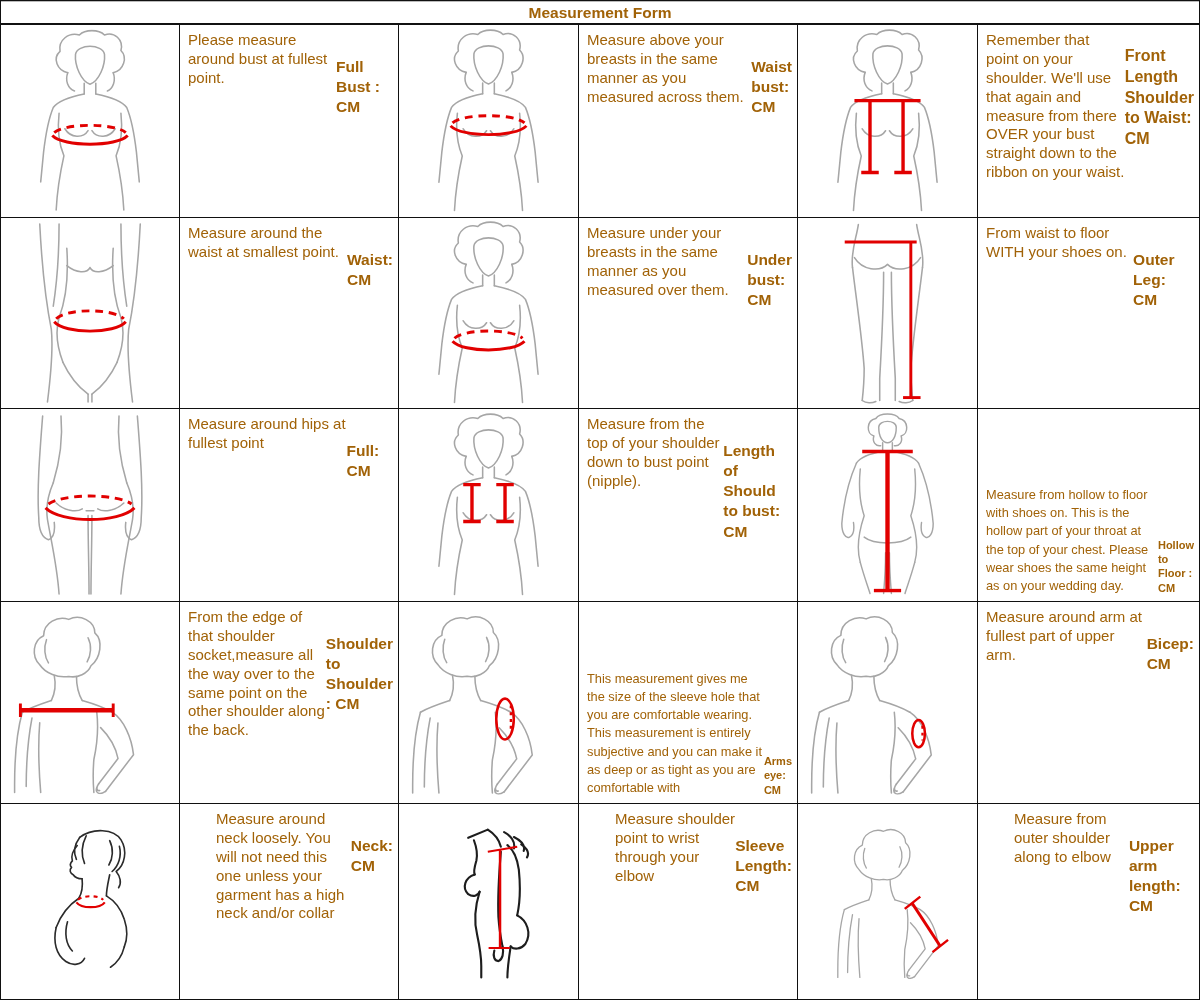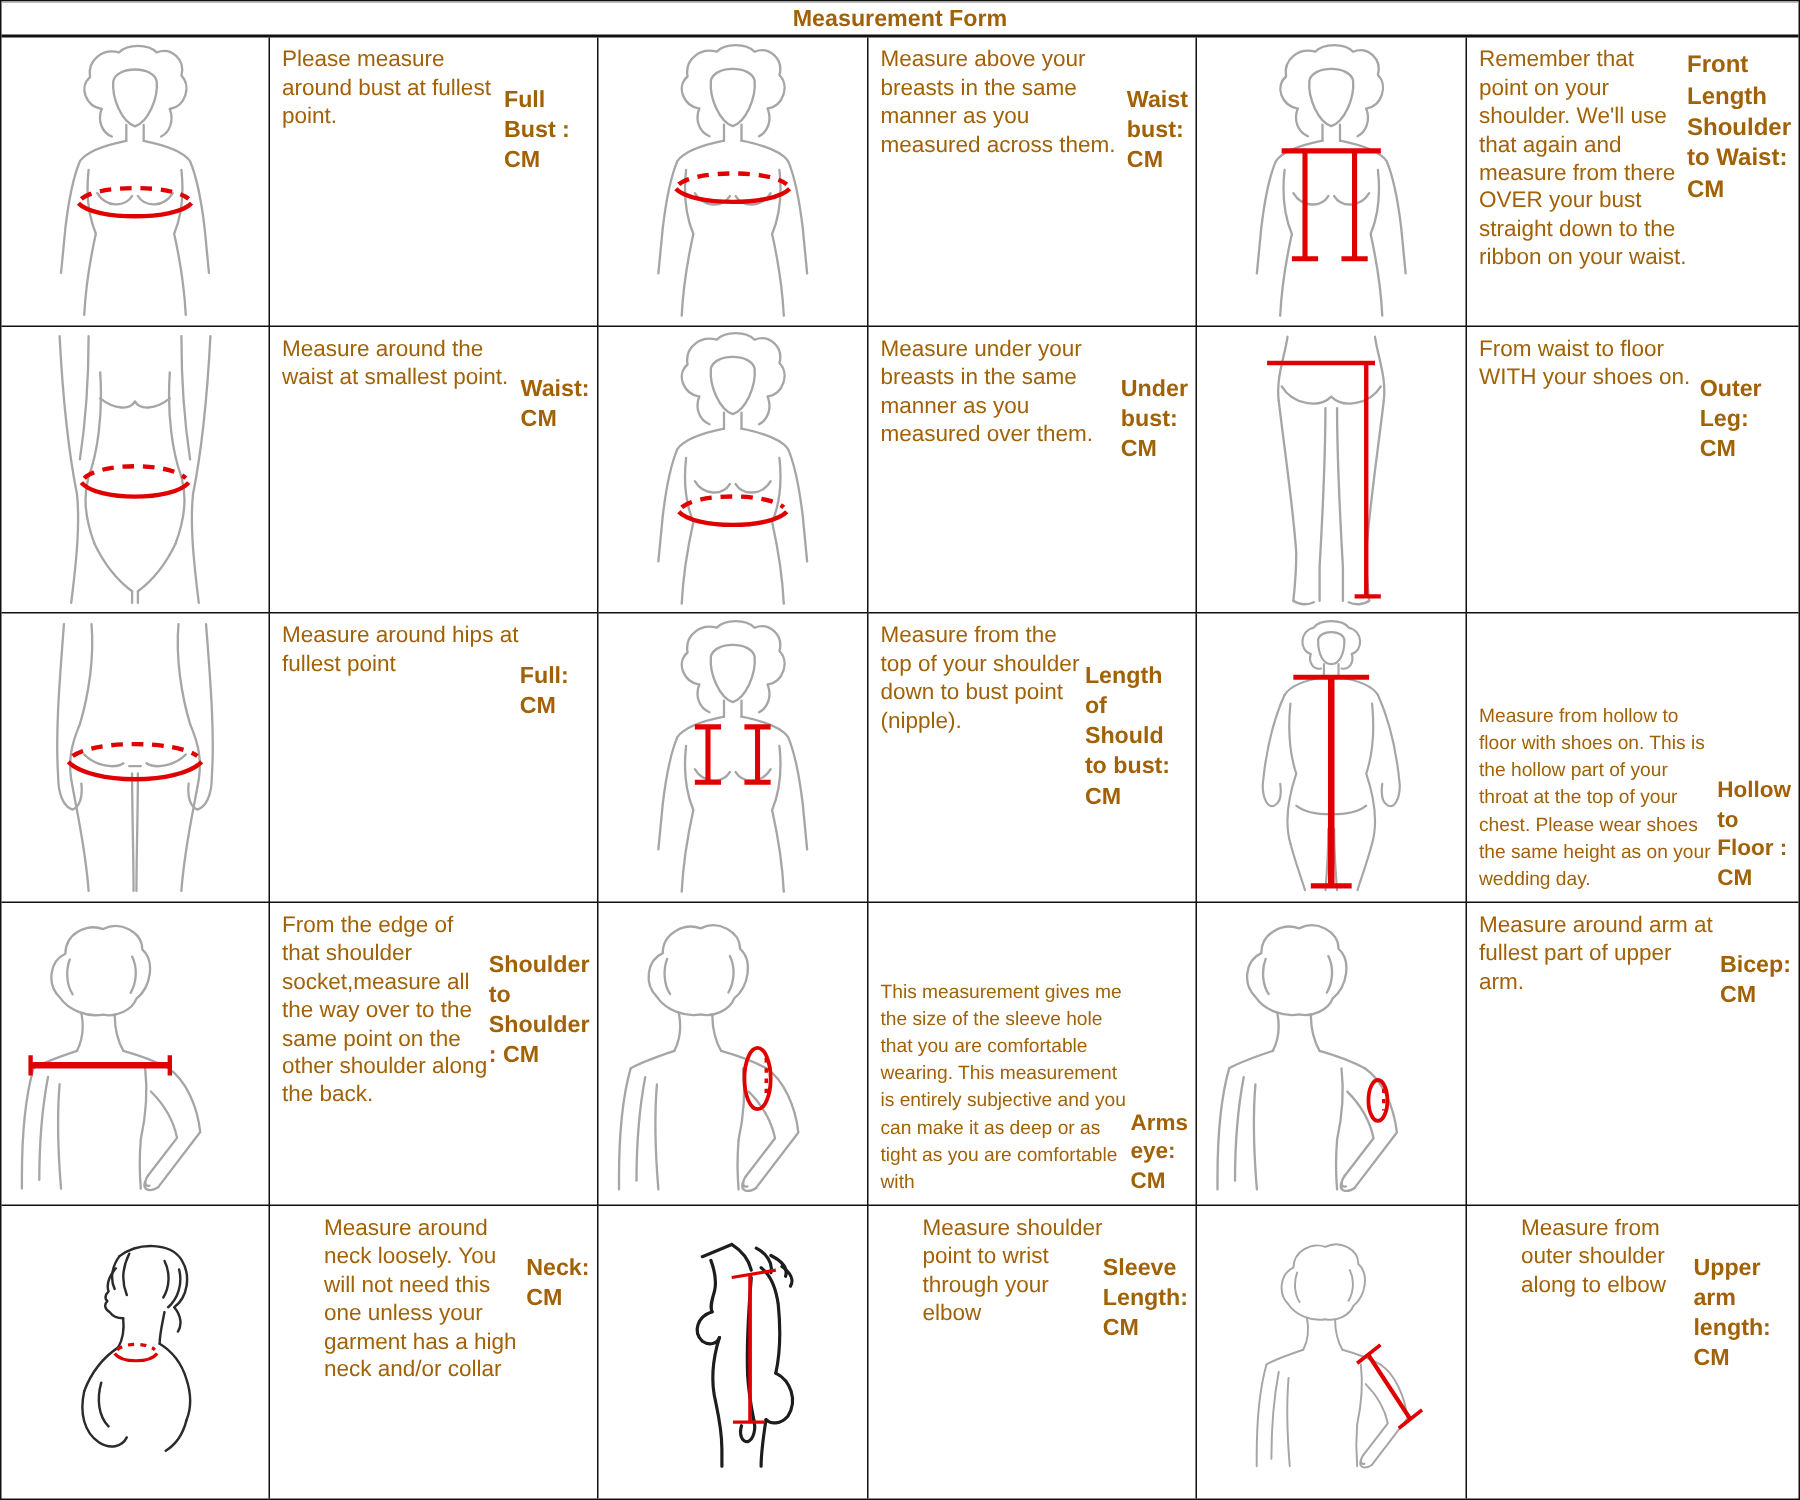--- a/index.html
+++ b/index.html
@@ -33,23 +33,23 @@
   .fig svg{width:100%;height:100%;}
   .txt{
     display:flex;flex-direction:row;justify-content:center;
     padding:6px 5px 6px 8px;
     font-size:15px;line-height:1.26;
   }
   .txt p{margin:0;}
   .txt .label{
     margin-top:26px;font-weight:bold;font-size:15.5px;white-space:pre-wrap;line-height:1.3;
   }
-  .txt.nogap .label{margin-top:3px;font-size:16px;}
+  .txt.nogap .label{margin-top:15px;font-size:16px;}
   .txt.smallbody{font-size:12.8px;line-height:1.42;align-items:flex-end;}
-  .txt.smallbody .label{font-size:15px;}
+  .txt.smallbody .label{font-size:11px;}
 </style>
 </head>
 <body>
 
 <svg width="0" height="0" style="position:absolute" aria-hidden="true">
   <defs>
     <symbol id="sym-woman-front" viewBox="0 0 180 190">
       <g fill="none" stroke="#a6a6a6" stroke-width="1.6" stroke-linecap="round" stroke-linejoin="round">
         <path d="M67,45 C56,43 51,30 59,23 C57,11 68,3 79,6 C85,0 99,0 105,6 C115,2 125,11 122,22 C129,29 125,43 114,45"></path>
         <path d="M67,45 C64,53 67,61 74,64 M114,45 C117,53 114,61 108,64"></path>

